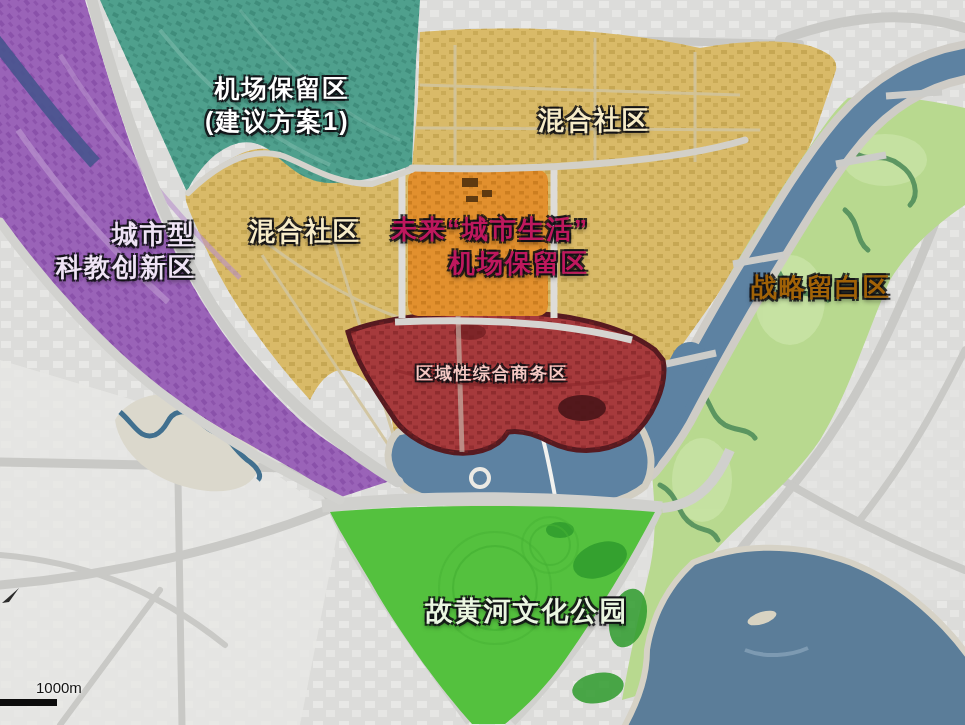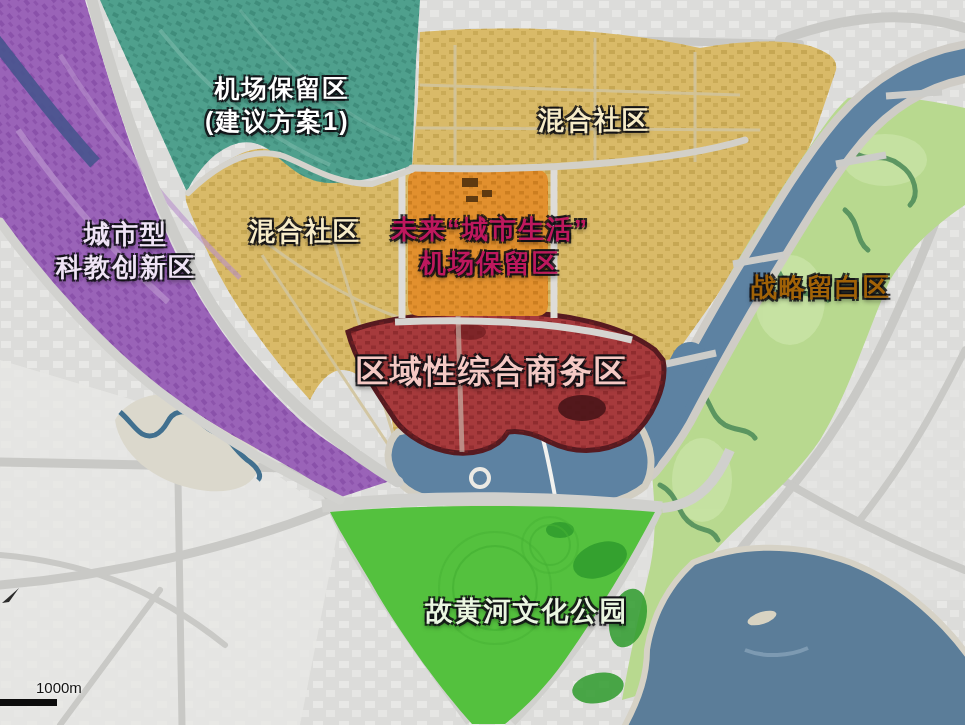--- a/index.html
+++ b/index.html
@@ -9,27 +9,27 @@
     background:#dcdcda;
   }
   #map-svg{position:absolute;left:0;top:0;}
   .label{
     position:absolute;font-weight:700;white-space:nowrap;z-index:5;
     letter-spacing:2px;line-height:33px;
     text-shadow:-2px -2px 0 rgba(15,15,20,.85),2px -2px 0 rgba(15,15,20,.85),
                 -2px 2px 0 rgba(15,15,20,.85),2px 2px 0 rgba(15,15,20,.85),
                  0 3px 5px rgba(0,0,0,.65);
   }
-  .centered{transform:translateX(-50%);text-align:center;}
+  .centered{transform:translateX(-50%);text-align:right;}
   .lab-airport{left:205px;top:72px;font-size:25px;color:#ffffff;text-align:right;}
   .lab-mixed-top{left:594px;top:104px;font-size:26px;color:#f7ecc8;}
   .lab-sci{left:126px;top:218px;font-size:26px;color:#efe3f5;}
   .lab-mixed-left{left:305px;top:215px;font-size:26px;color:#f7ecc8;}
   .lab-future{left:490px;top:212px;font-size:26px;line-height:34px;color:#be185d;}
-  .lab-business{left:492px;top:357px;font-size:32px;color:#f5c9c4;font-family:Liberation Mono, monospace;}
+  .lab-business{left:492px;top:357px;font-size:17px;color:#f5c9c4;}
   .lab-strategic{left:821px;top:271px;font-size:26px;color:#a16207;}
   .lab-park{left:509px;top:595px;font-size:27px;color:#eaf6e0;padding-left:36px;}
   .scalebar{position:absolute;left:0;top:699px;width:57px;height:7px;background:#0b0b0b;z-index:6;}
   .scalelabel{
     position:absolute;left:36px;top:679px;font-size:15px;font-weight:400;color:#111;
     z-index:6;text-shadow:0 0 3px rgba(255,255,255,.9),0 0 6px rgba(255,255,255,.8);
     letter-spacing:0;
   }
 </style>
 </head>

